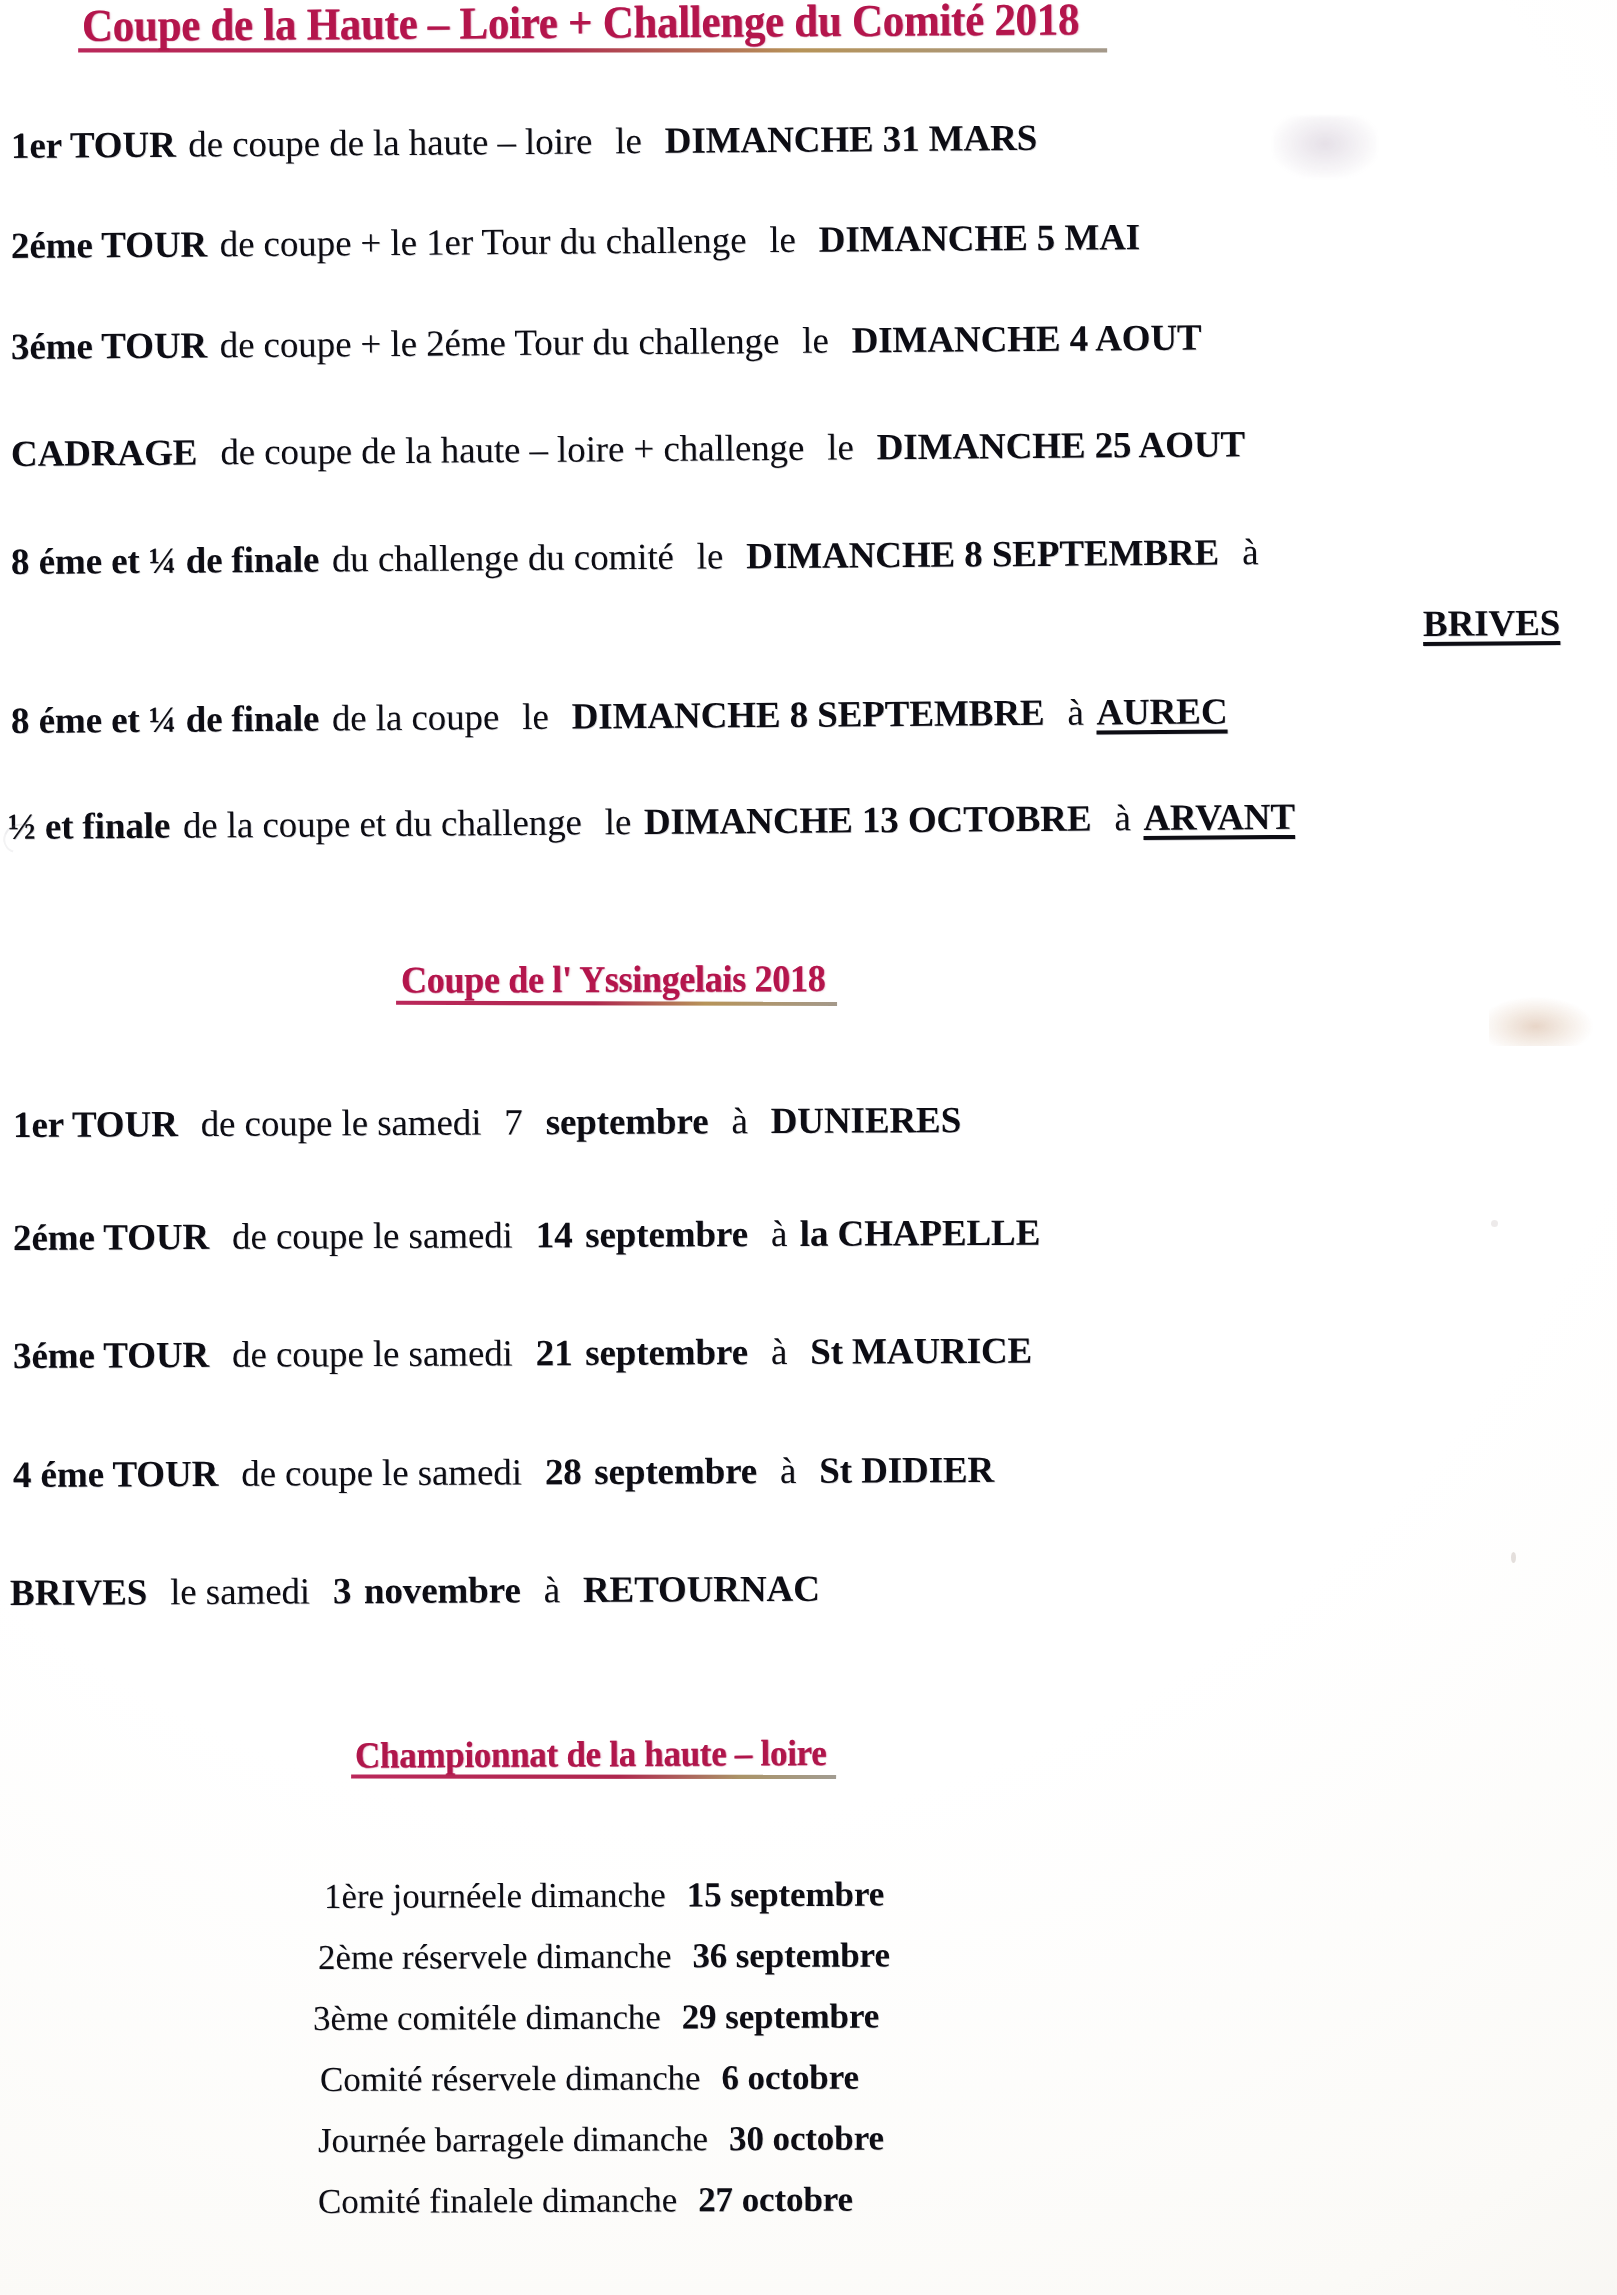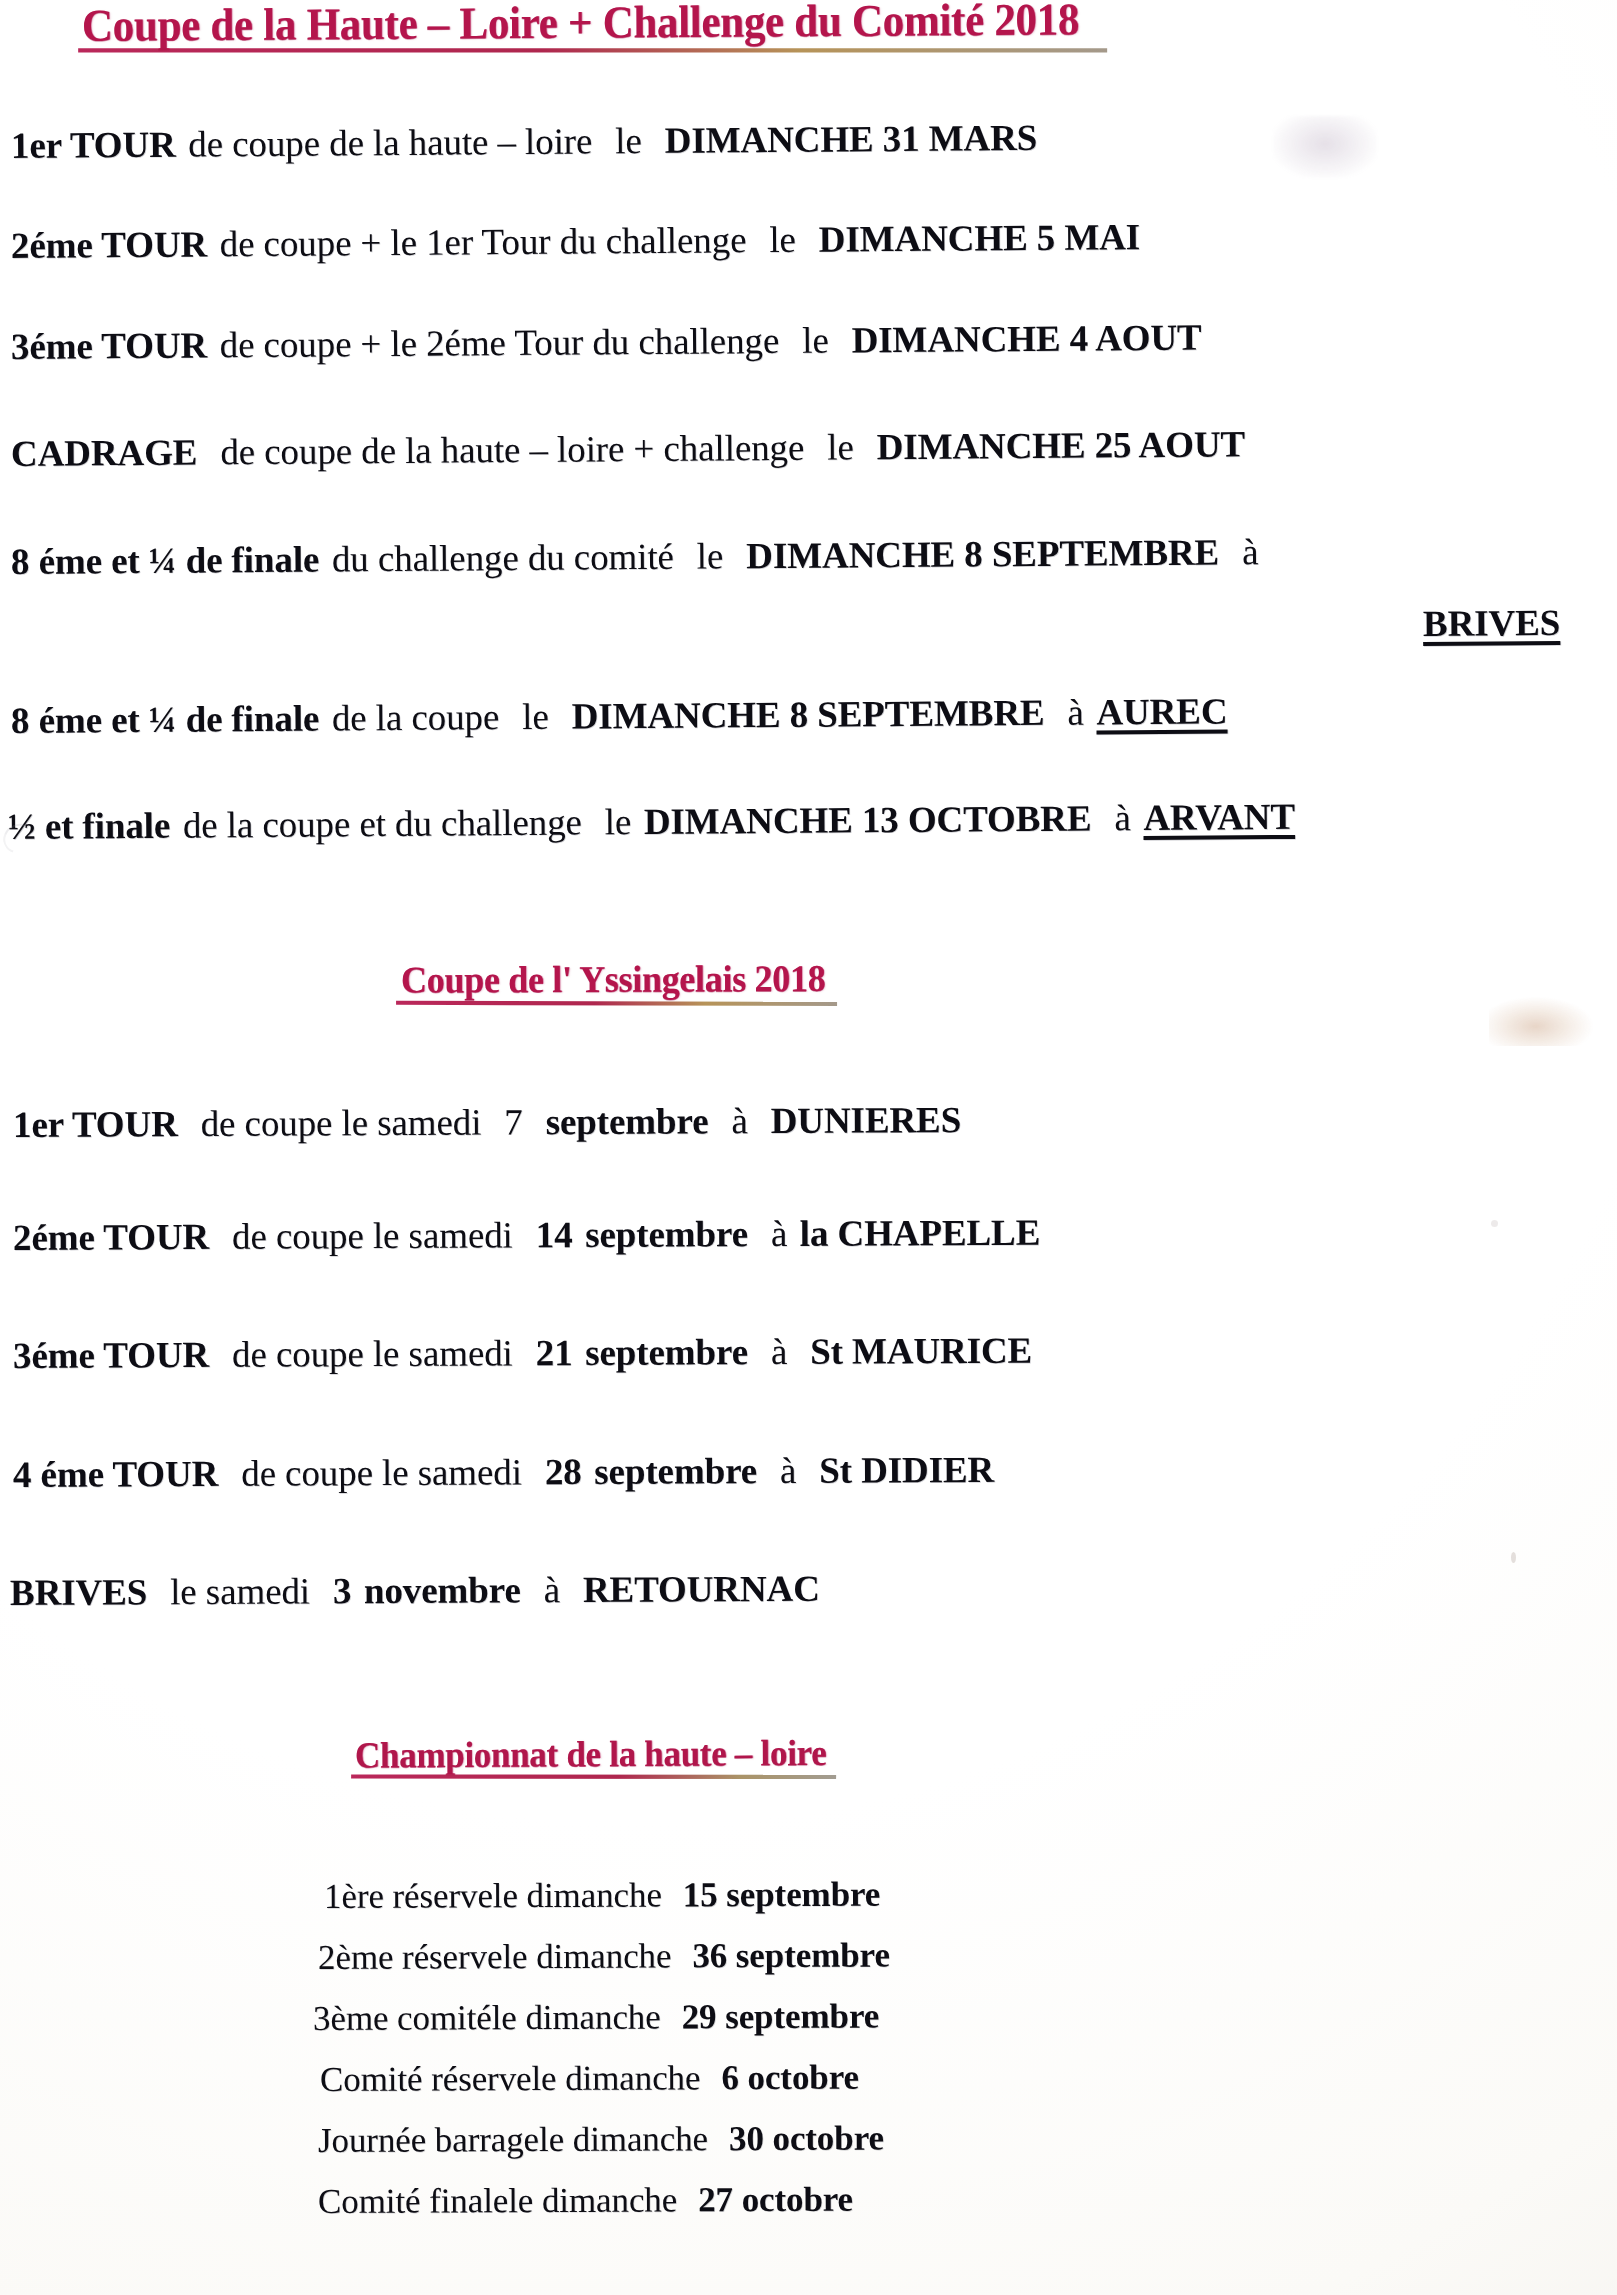--- a/index.html
+++ b/index.html
@@ -209,21 +209,21 @@
   <div class="line skew-s" style="top:1574px; left:9.7px;">
     <span class="b">BRIVES</span><span class="sp2"></span><span class="r">le  samedi</span><span class="sp2"></span><span class="b">3</span><span class="sp"></span><span class="b">novembre</span><span class="sp2"></span><span class="r">à</span><span class="sp2"></span><span class="b">RETOURNAC</span>
   </div>
 
   <div class="heading" id="heading-championnat">
     <span>Championnat de la haute – loire</span>
     <span class="rule"></span>
   </div>
 
   <div class="jline" style="top:1877px; left:324px;">
-    <span class="r">1ère réserve</span><span class="sp2"></span><span class="r">le  dimanche</span><span class="sp2"></span><span class="b">15  septembre</span>
+    <span class="r">1ère journée</span><span class="sp2"></span><span class="r">le  dimanche</span><span class="sp2"></span><span class="b">15  septembre</span>
   </div>
 
   <div class="jline" style="top:1938px; left:318px;">
     <span class="r">2ème réserve</span><span class="sp2"></span><span class="r">le  dimanche</span><span class="sp2"></span><span class="b">36  septembre</span>
   </div>
 
   <div class="jline" style="top:1999px; left:313px;">
     <span class="r">3ème comité</span><span class="sp2"></span><span class="r">le  dimanche</span><span class="sp2"></span><span class="b">29  septembre</span>
   </div>
 

